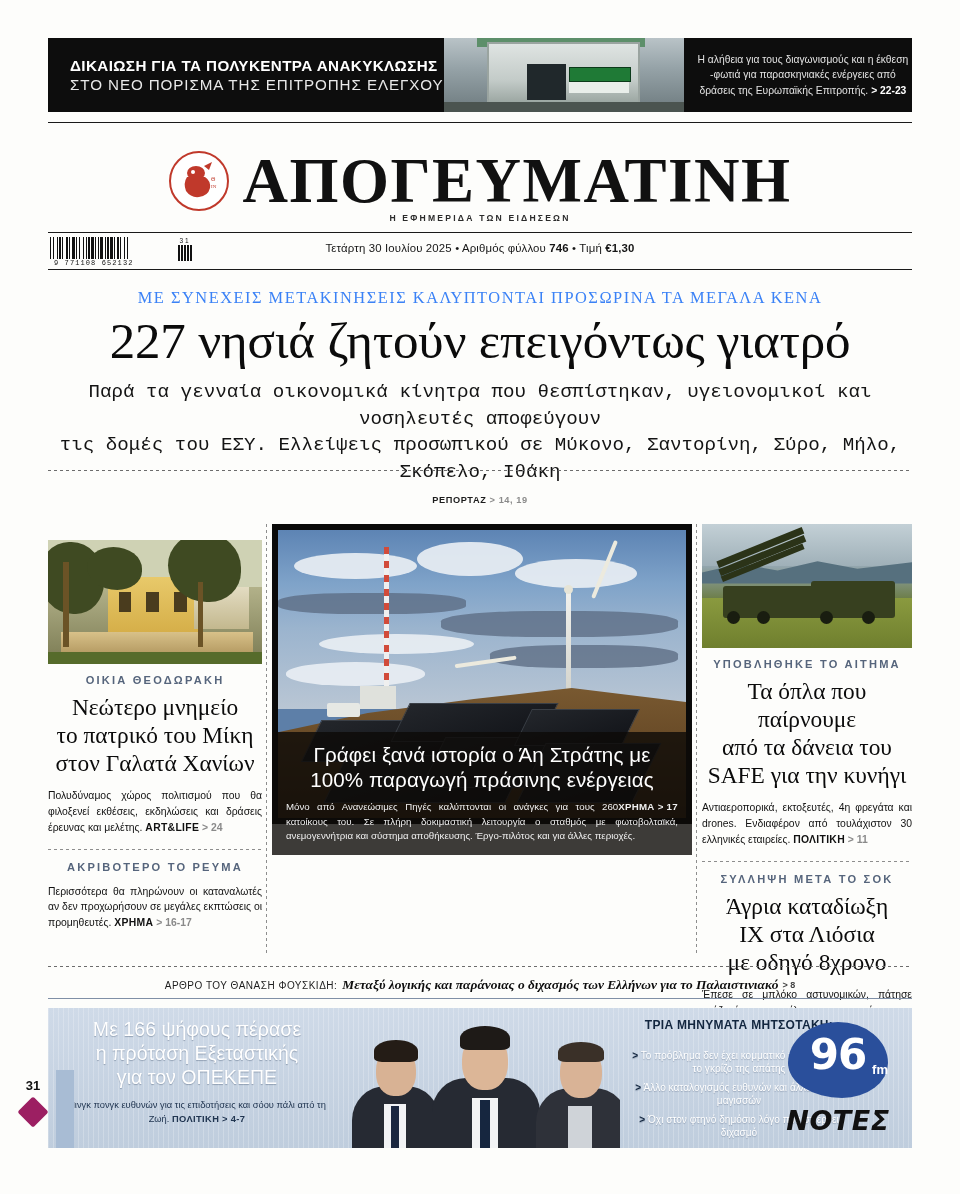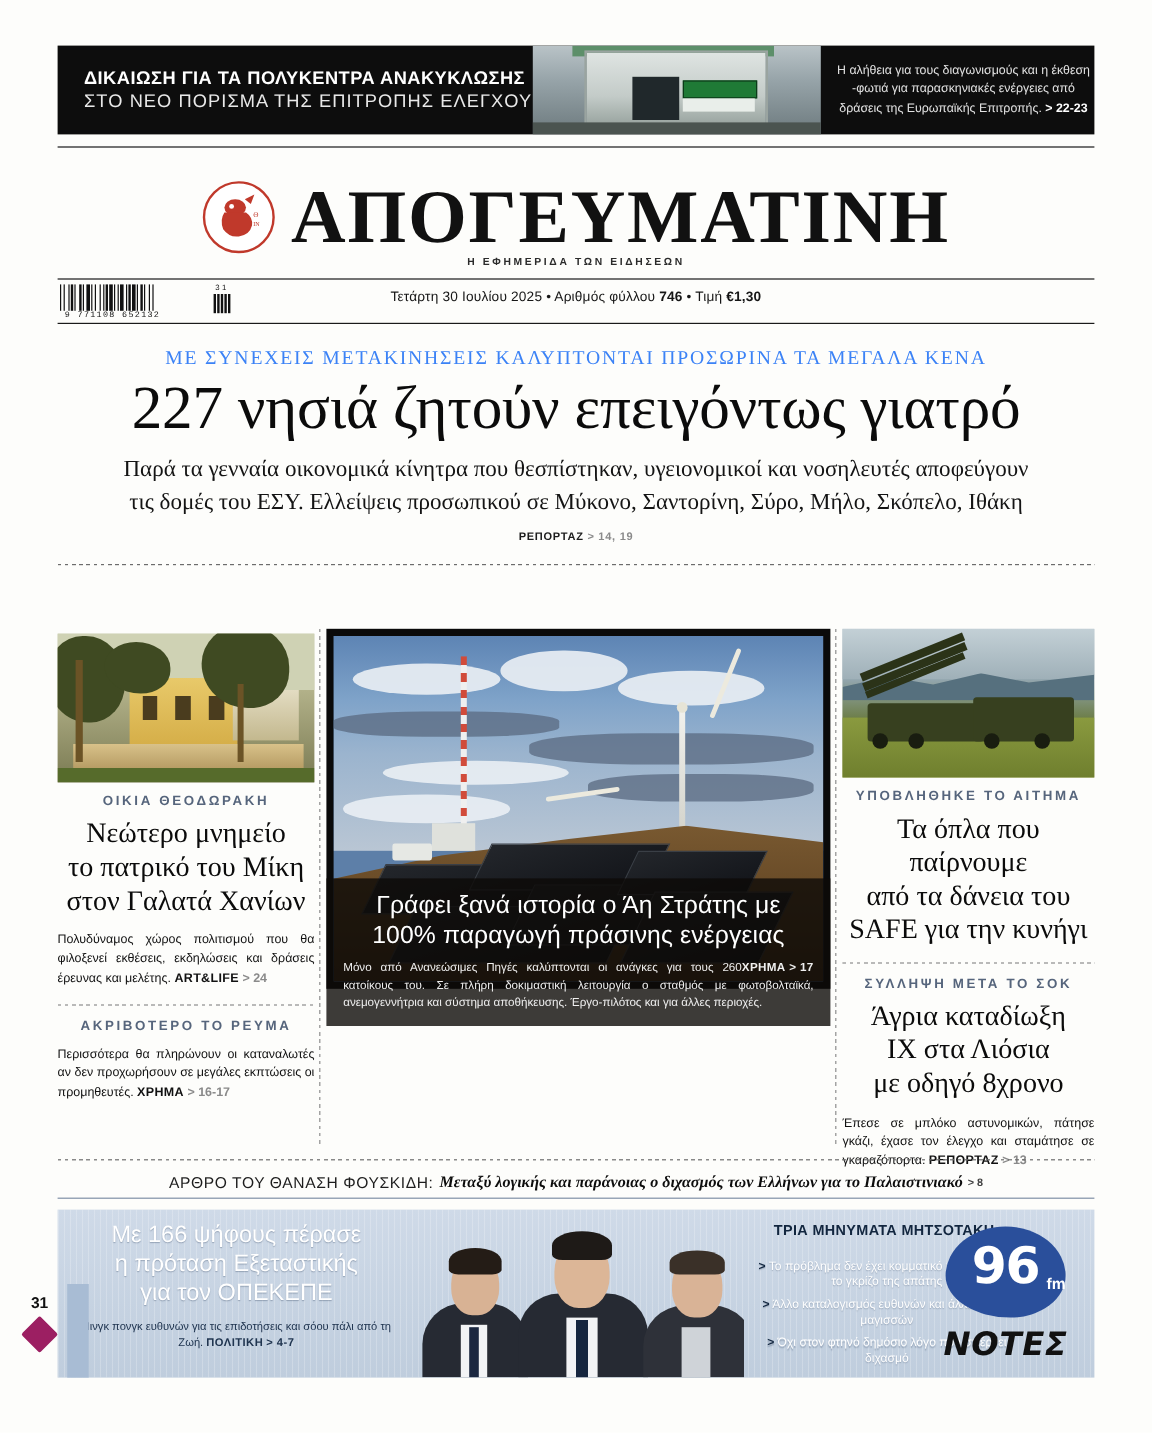--- a/index.html
+++ b/index.html
@@ -241,21 +241,21 @@
   .lead-head {
     font-family: "Liberation Serif", serif;
     font-size: 51px;
     font-weight: 400;
     letter-spacing: -0.2px;
     line-height: 1.08;
     color: #0b0b0b;
     margin: 4px 0 10px;
   }
   .lead-sub {
-    font-family: Liberation Serif, serif;
+    font-family: Liberation Mono, monospace;
     font-size: 19.2px;
     line-height: 1.38;
     color: #141414;
     padding: 0 8px;
   }
   .lead-ref {
     margin-top: 10px;
     font-size: 9.2px;
     font-weight: bold;
     letter-spacing: .6px;
@@ -287,21 +287,21 @@
     letter-spacing: .2px;
     color: #0d0d0d;
   }
 
   
   .cols {
     position: absolute;
     left: 48px; top: 524px;
     width: 864px; height: 430px;
   }
-  .col-left  { position: absolute; left: 0;    top: 4px; width: 214px; }
+  .col-left  { position: absolute; left: 0;    top: 16px; width: 214px; }
   .col-mid   { position: absolute; left: 224px; top: 0; width: 420px; }
   .col-right { position: absolute; left: 654px; top: 0; width: 210px; }
 
   .vdiv {
     position: absolute;
     top: 0; bottom: 0;
     width: 1px;
     background-image: repeating-linear-gradient(to bottom, #8d8d8d 0 3px, transparent 3px 6px);
   }
   .vdiv.l { left: 218px; }
@@ -433,21 +433,21 @@
   .opinion {
     position: absolute;
     left: 48px; top: 972px;
     width: 864px; height: 26px;
     display: flex;
     align-items: center;
     justify-content: center;
     border-bottom: 1.2px solid #7f8fa6;
   }
   .op-label {
-    font-size: 13px;
+    font-size: 10px;
     letter-spacing: .5px;
     color: #1d1d1d;
   }
   .op-text {
     font-family: "Liberation Serif", serif;
     font-style: italic;
     font-weight: bold;
     font-size: 13.4px;
     color: #0d0d0d;
     margin-left: 5px;
@@ -823,20 +823,25 @@
         <div class="wheel" style="left:56%; top:70%"></div>
         <div class="wheel" style="left:76%; top:70%"></div>
       </div>
 
       <div class="kicker">ΥΠΟΒΛΗΘΗΚΕ ΤΟ ΑΙΤΗΜΑ</div>
       <div class="side-head">
         <span>Τα όπλα που παίρνουμε</span><br>
         <span>από τα δάνεια του</span><br>
         <span>SAFE για την κυνήγι</span>
       </div>
+      <div class="side-body">
+        <span>Αντιαεροπορικά, εκτοξευτές, 4η φρεγάτα και drones. Ενδιαφέρον από τουλάχιστον 30 ελληνικές εταιρείες.</span>
+        <span class="sec">ΠΟΛΙΤΙΚΗ</span>
+        <span class="arrow">&gt; 11</span>
+      </div>
 
       <div class="hdash"></div>
 
       <div class="kicker" style="margin-top:0">ΣΥΛΛΗΨΗ ΜΕΤΑ ΤΟ ΣΟΚ</div>
       <div class="side-head">
         <span>Άγρια καταδίωξη</span><br>
         <span>ΙΧ στα Λιόσια</span><br>
         <span>με οδηγό 8χρονο</span>
       </div>
       <div class="side-body">

